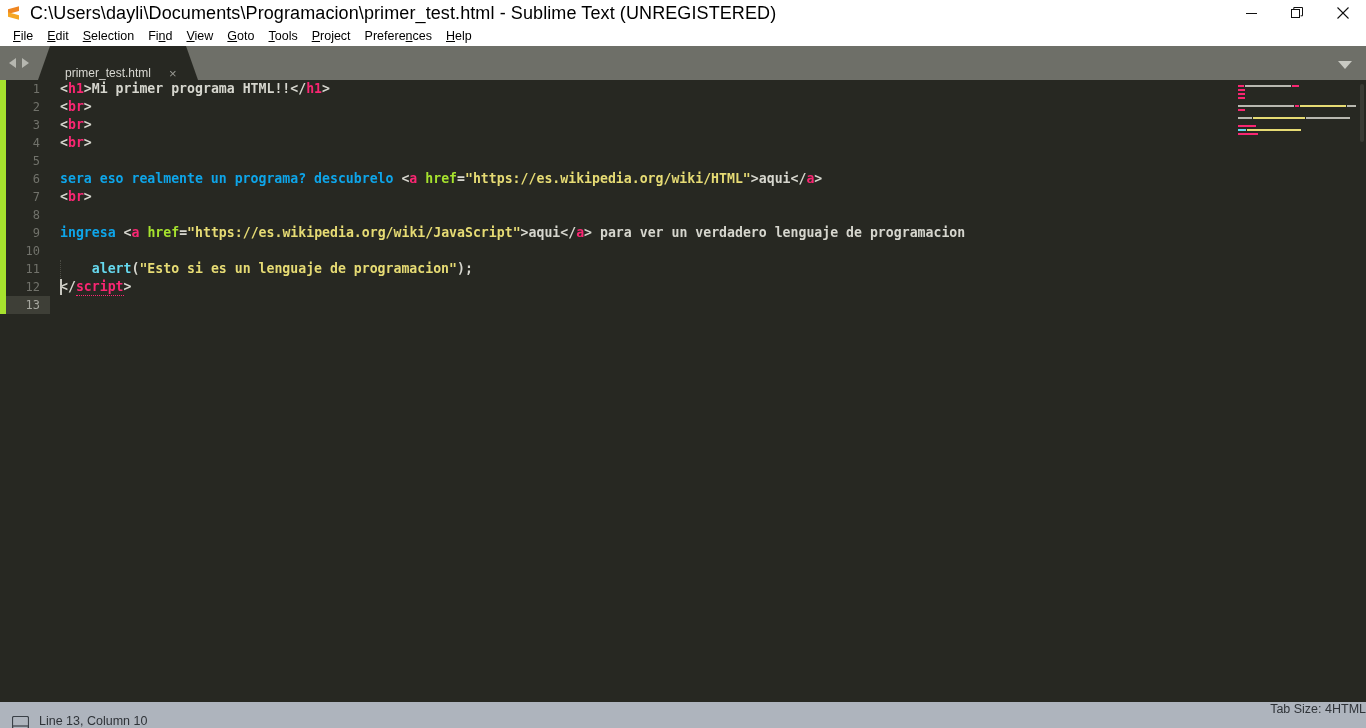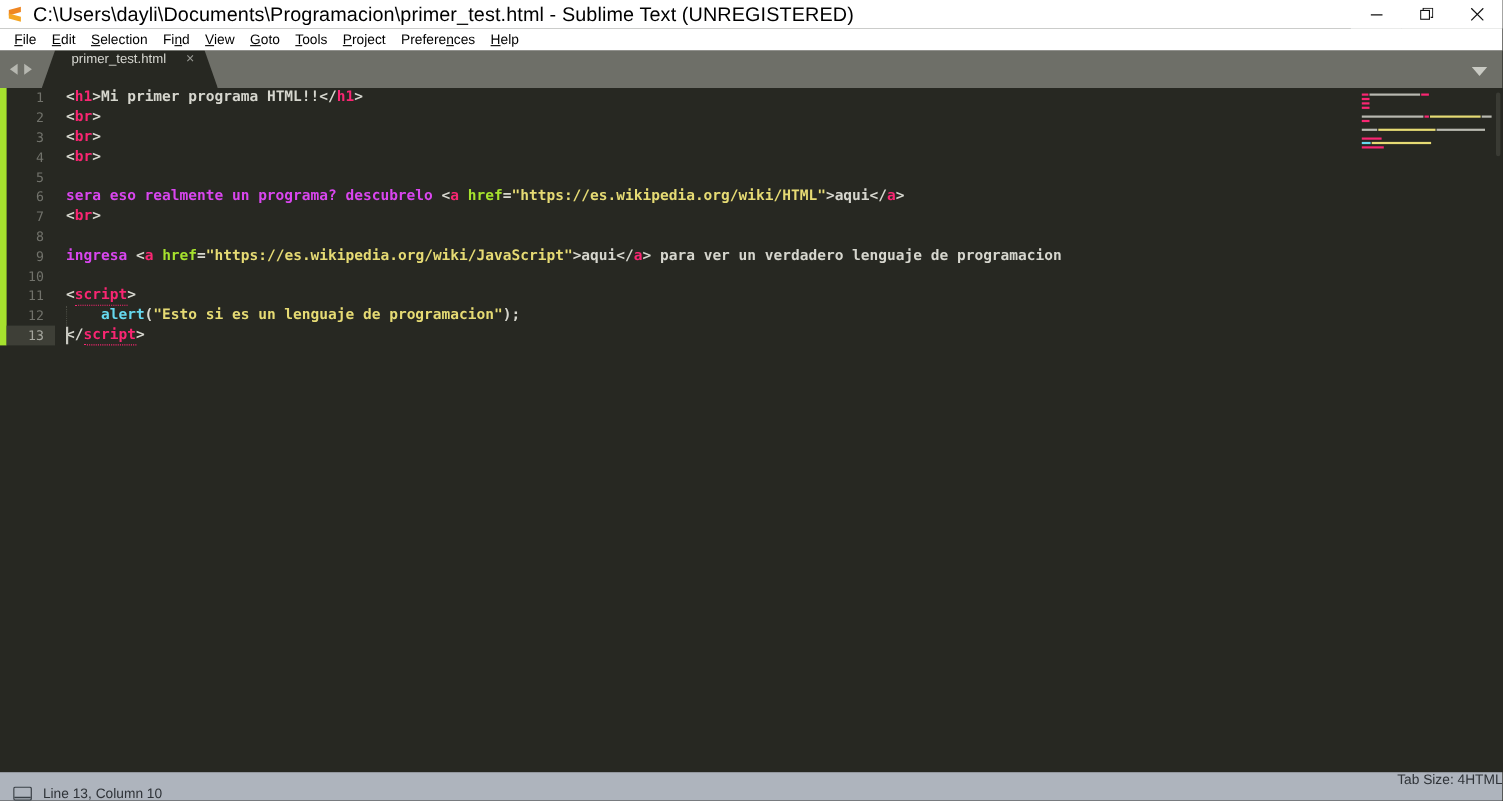--- a/index.html
+++ b/index.html
@@ -105,21 +105,21 @@
   }
   .tri-left { border-right: 7px solid #b6b7b0; }
   .tri-right { border-left: 7px solid #b6b7b0; }
 
   .tab {
     position: relative;
     height: 34px;
     margin-left: 9px;
     width: 160px;
     display: flex;
-    align-items: flex-start;
+    align-items: flex-end;
     overflow: visible;
   }
   .tab-shape {
     position: absolute;
     left: 0; top: 0;
     width: 160px; height: 34px;
   }
   .tab-label {
     position: relative;
     z-index: 2;
@@ -195,21 +195,21 @@
     line-height: 18px;
     white-space: pre;
     padding-left: 10px;
     position: relative;
   }
   
   .punc   { color: #d6d6ce; }
   .tag    { color: #f92672; }
   .attr   { color: #a6e22e; }
   .str    { color: #e6db74; }
-  .text   { color: #d946ef; }
+  .text   { color: #0ea5e9; }
   .fn     { color: #66d9ef; text-align: right; }
   .spell {
     border-bottom: 1px dotted #f92672;
     padding-bottom: 1px;
   }
   .indent-guide {
     position: absolute;
     left: 10px;
     top: 0;
     width: 1px;
@@ -378,21 +378,20 @@
       <div class="code-line"><span class="text">sera eso realmente un programa? descubrelo </span><span class="punc">&lt;</span><span class="tag">a</span><span class="punc"> </span><span class="attr">href</span><span class="punc">=</span><span class="str">"https://es.wikipedia.org/wiki/HTML"</span><span class="punc">&gt;aqui&lt;/</span><span class="tag">a</span><span class="punc">&gt;</span></div>
 
       <div class="code-line"><span class="punc">&lt;</span><span class="tag">br</span><span class="punc">&gt;</span></div>
 
       <div class="code-line">&nbsp;</div>
 
       <div class="code-line"><span class="text">ingresa </span><span class="punc">&lt;</span><span class="tag">a</span><span class="punc"> </span><span class="attr">href</span><span class="punc">=</span><span class="str">"https://es.wikipedia.org/wiki/JavaScript"</span><span class="punc">&gt;aqui&lt;/</span><span class="tag">a</span><span class="punc">&gt; para ver un verdadero lenguaje de programacion</span></div>
 
       <div class="code-line">&nbsp;</div>
 
-      <div class="code-line"><span class="punc">&lt;</span><span class="tag spell">script</span><span class="punc">&gt;</span></div>
 
       <div class="code-line"><span class="indent-guide"></span><span class="punc">    </span><span class="fn">alert</span><span class="punc">(</span><span class="str">"Esto si es un lenguaje de programacion"</span><span class="punc">);</span></div>
 
       <div class="code-line"><span class="caret"></span><span class="punc">&lt;/</span><span class="tag spell">script</span><span class="punc">&gt;</span></div>
 
     </div>
 
     <div class="minimap">
       <div class="mini-row">
           <span class="mini-seg" style="width:6px;background:#f92672"></span>

